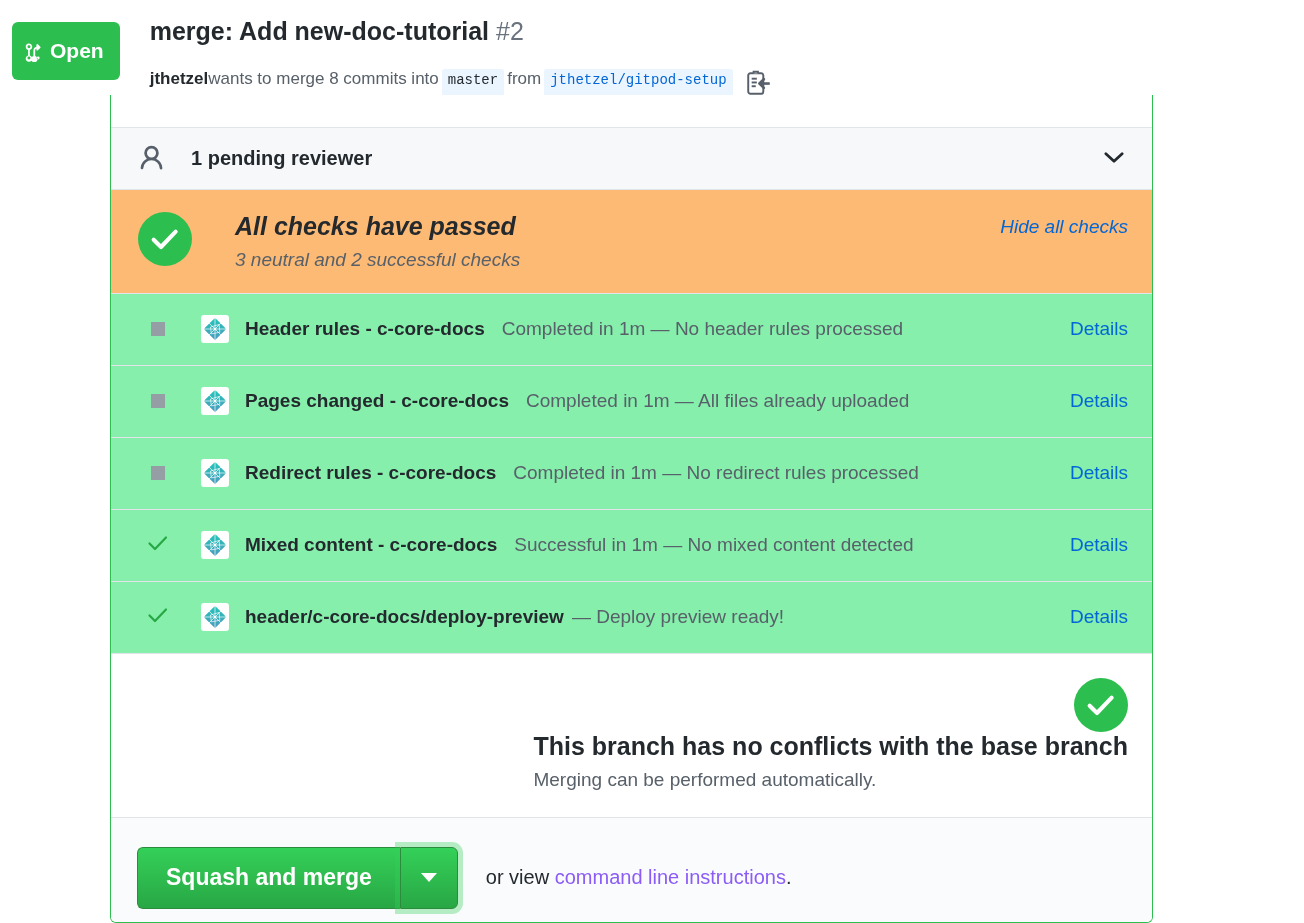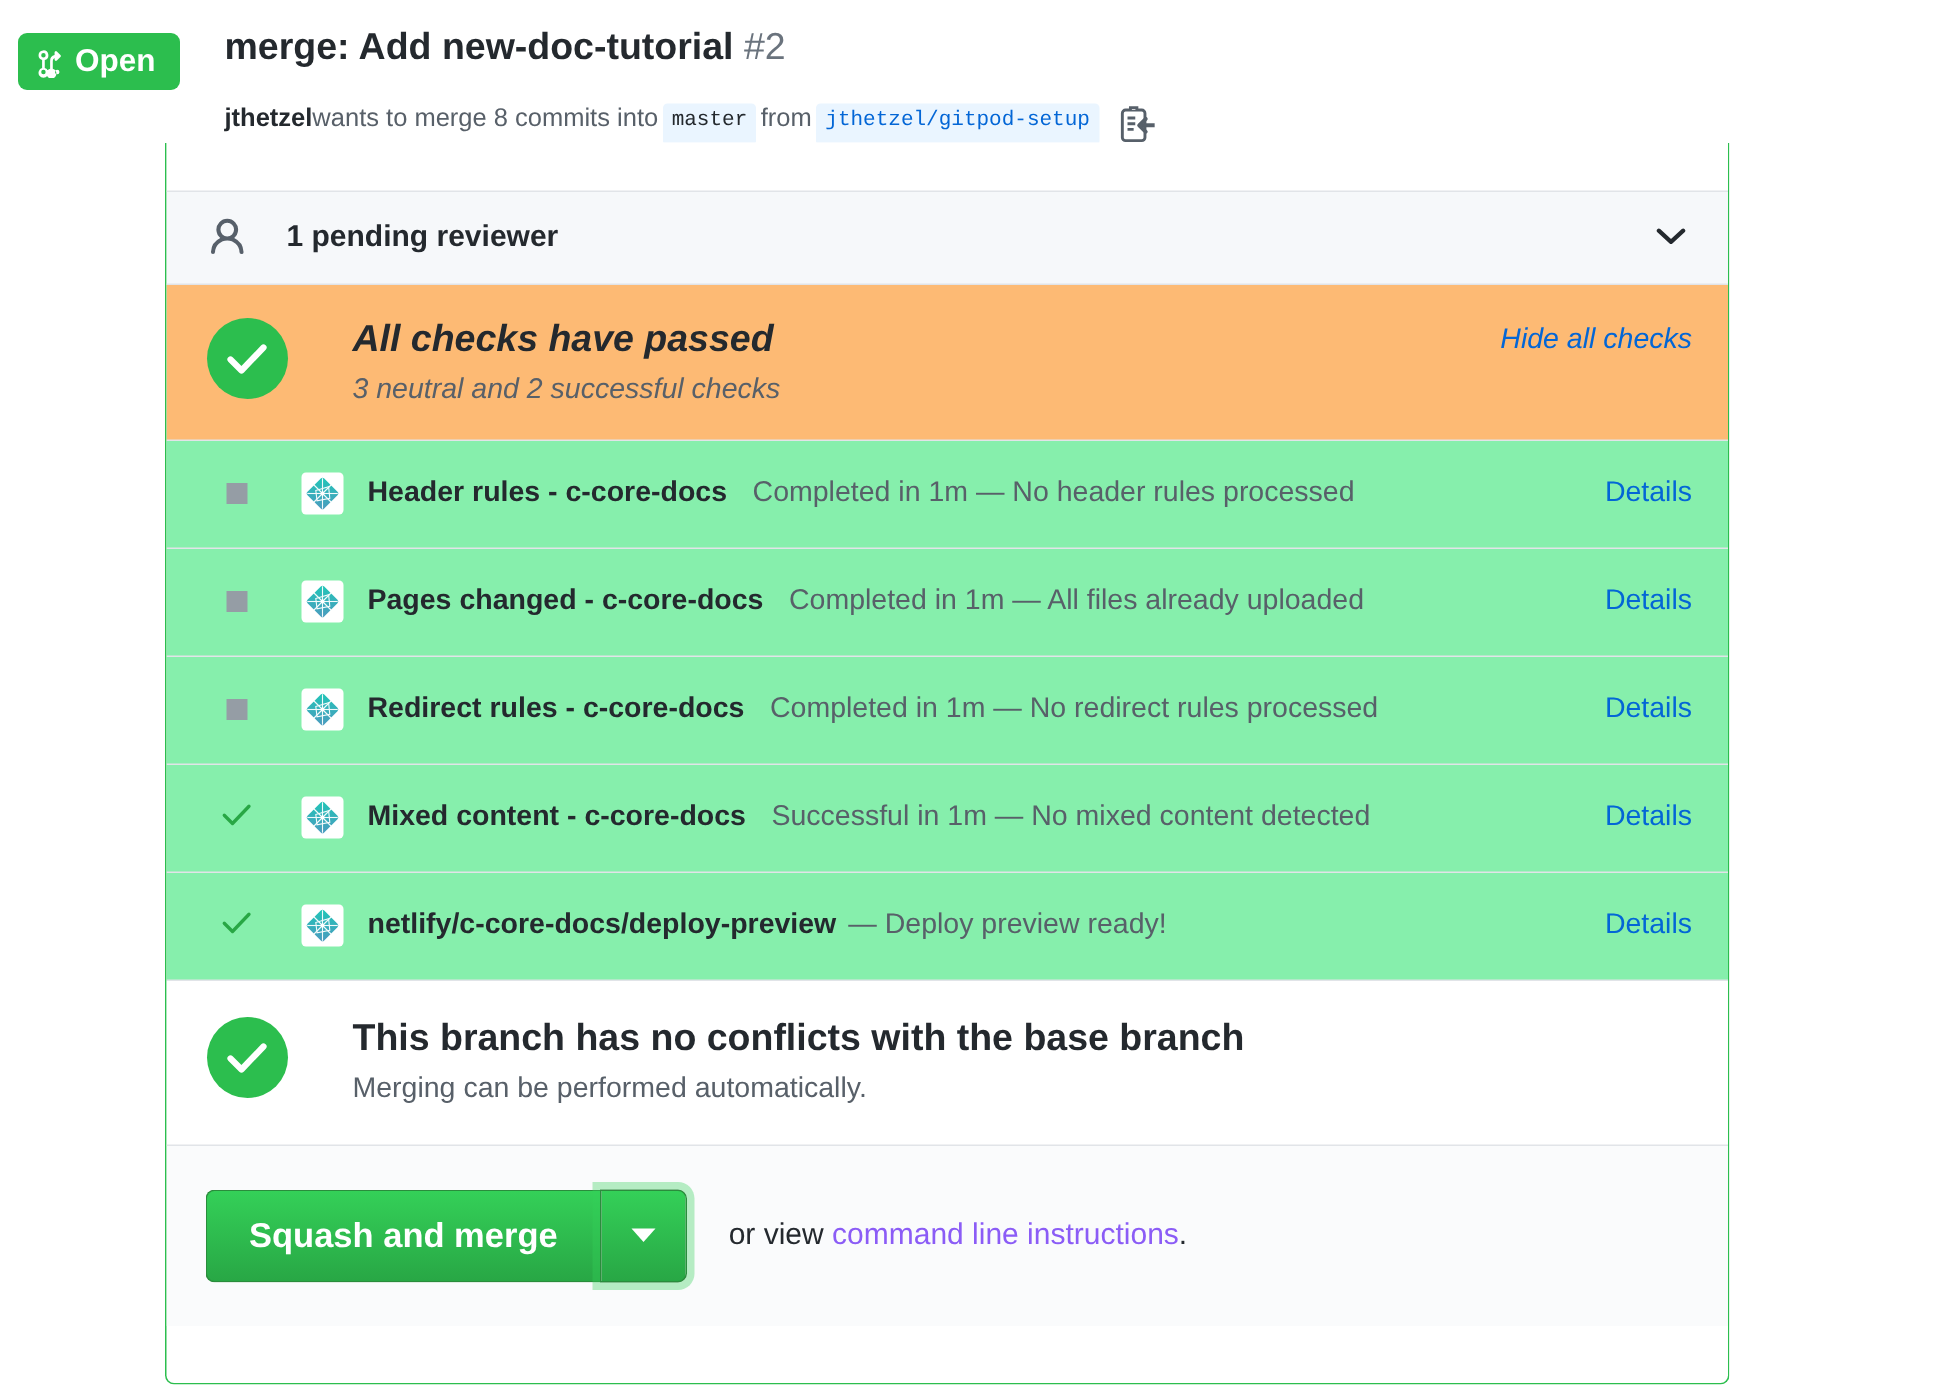--- a/index.html
+++ b/index.html
@@ -19,21 +19,21 @@
     background: #ffffff;
     display: flex;
     align-items: flex-start;
   }
   .state-badge {
     margin-left: 12px;
     margin-top: 8px;
     background: #2cbe4e;
     color: #ffffff;
     border-radius: 6px;
-    height: 38px;
+    height: 58px;
     padding: 0 16px 0 12px;
     display: inline-flex;
     align-items: center;
     gap: 7px;
     font-size: 21px;
     font-weight: bold;
     flex: none;
   }
   .state-badge svg { display:block; }
 
@@ -180,24 +180,25 @@
     color: #586069;
     white-space: nowrap;
     flex: 1;
   }
   .check-desc.tight { margin-left: 8px; }
   .details-link { color: #0366d6; font-size: 19px; white-space: nowrap; cursor: pointer; }
 
   
   .conflict-block {
     display: flex;
-    align-items: flex-start;
+    align-items: flex-end;
     background: #ffffff;
     border-bottom: 1px solid #e1e4e8;
     padding: 24px 24px 26px 26px;
+    flex-direction: column;
   }
 
   
   .merge-footer {
     background: #fafbfc;
     display: flex;
     align-items: center;
     padding: 28px 24px 28px 26px;
     height: 120px;
   }
@@ -447,21 +448,21 @@
             <g stroke="#ffffff" stroke-width="0.9" opacity="0.95" fill="none">
               <path d="M16 3.5 L16 28.5"></path>
               <path d="M3.5 16 L28.5 16"></path>
               <path d="M8 8 L24 24"></path>
               <path d="M24 8 L8 24"></path>
               <path d="M10.5 13.5 L21 10.5 L22 20 L11.5 22 Z"></path>
             </g>
             <circle cx="16" cy="16" r="1.6" fill="#ffffff"></circle>
           </svg>
         </span>
-        <span class="check-name">netlify/c-core-docs/deploy-preview</span>
+        <span class="check-name">header/c-core-docs/deploy-preview</span>
         <span class="check-desc tight">— Deploy preview ready!</span>
         <span class="details-link">Details</span>
       </div>
     </div>
 
   <div class="conflict-block">
     <span class="circle-check">
       <svg width="30" height="24" viewBox="0 0 22 18" fill="none" stroke="#ffffff" stroke-width="3.1" stroke-linecap="round" stroke-linejoin="round">
         <path d="M2.5 9.5 L8 15 L19 3.5"></path>
       </svg>

